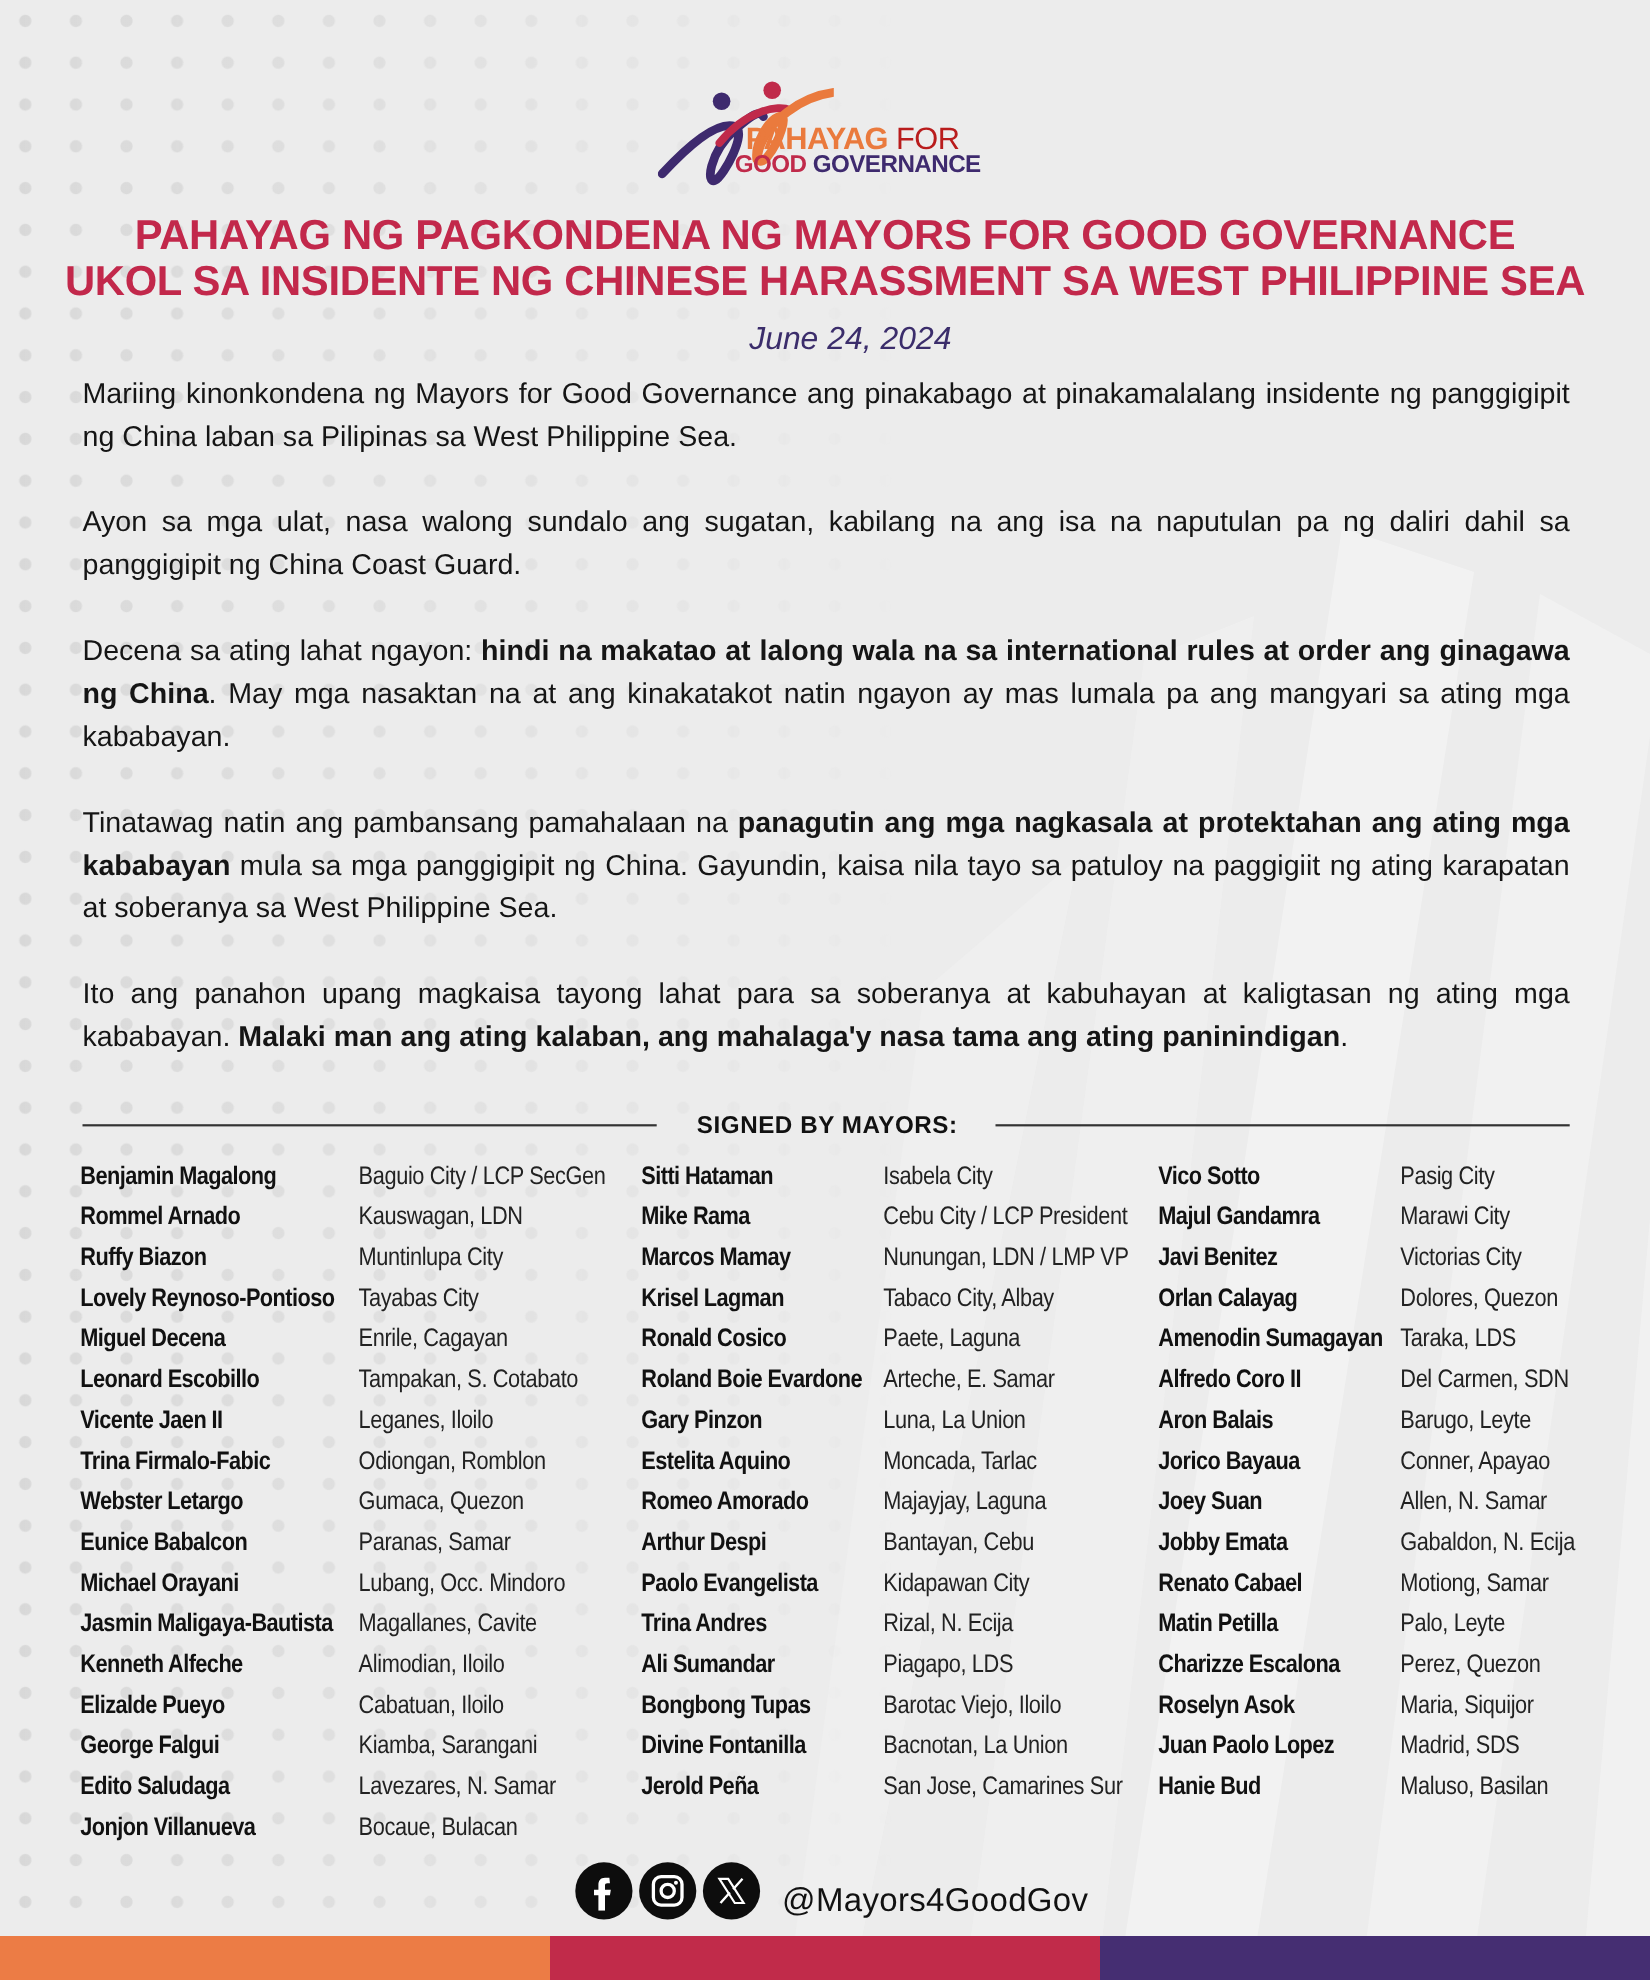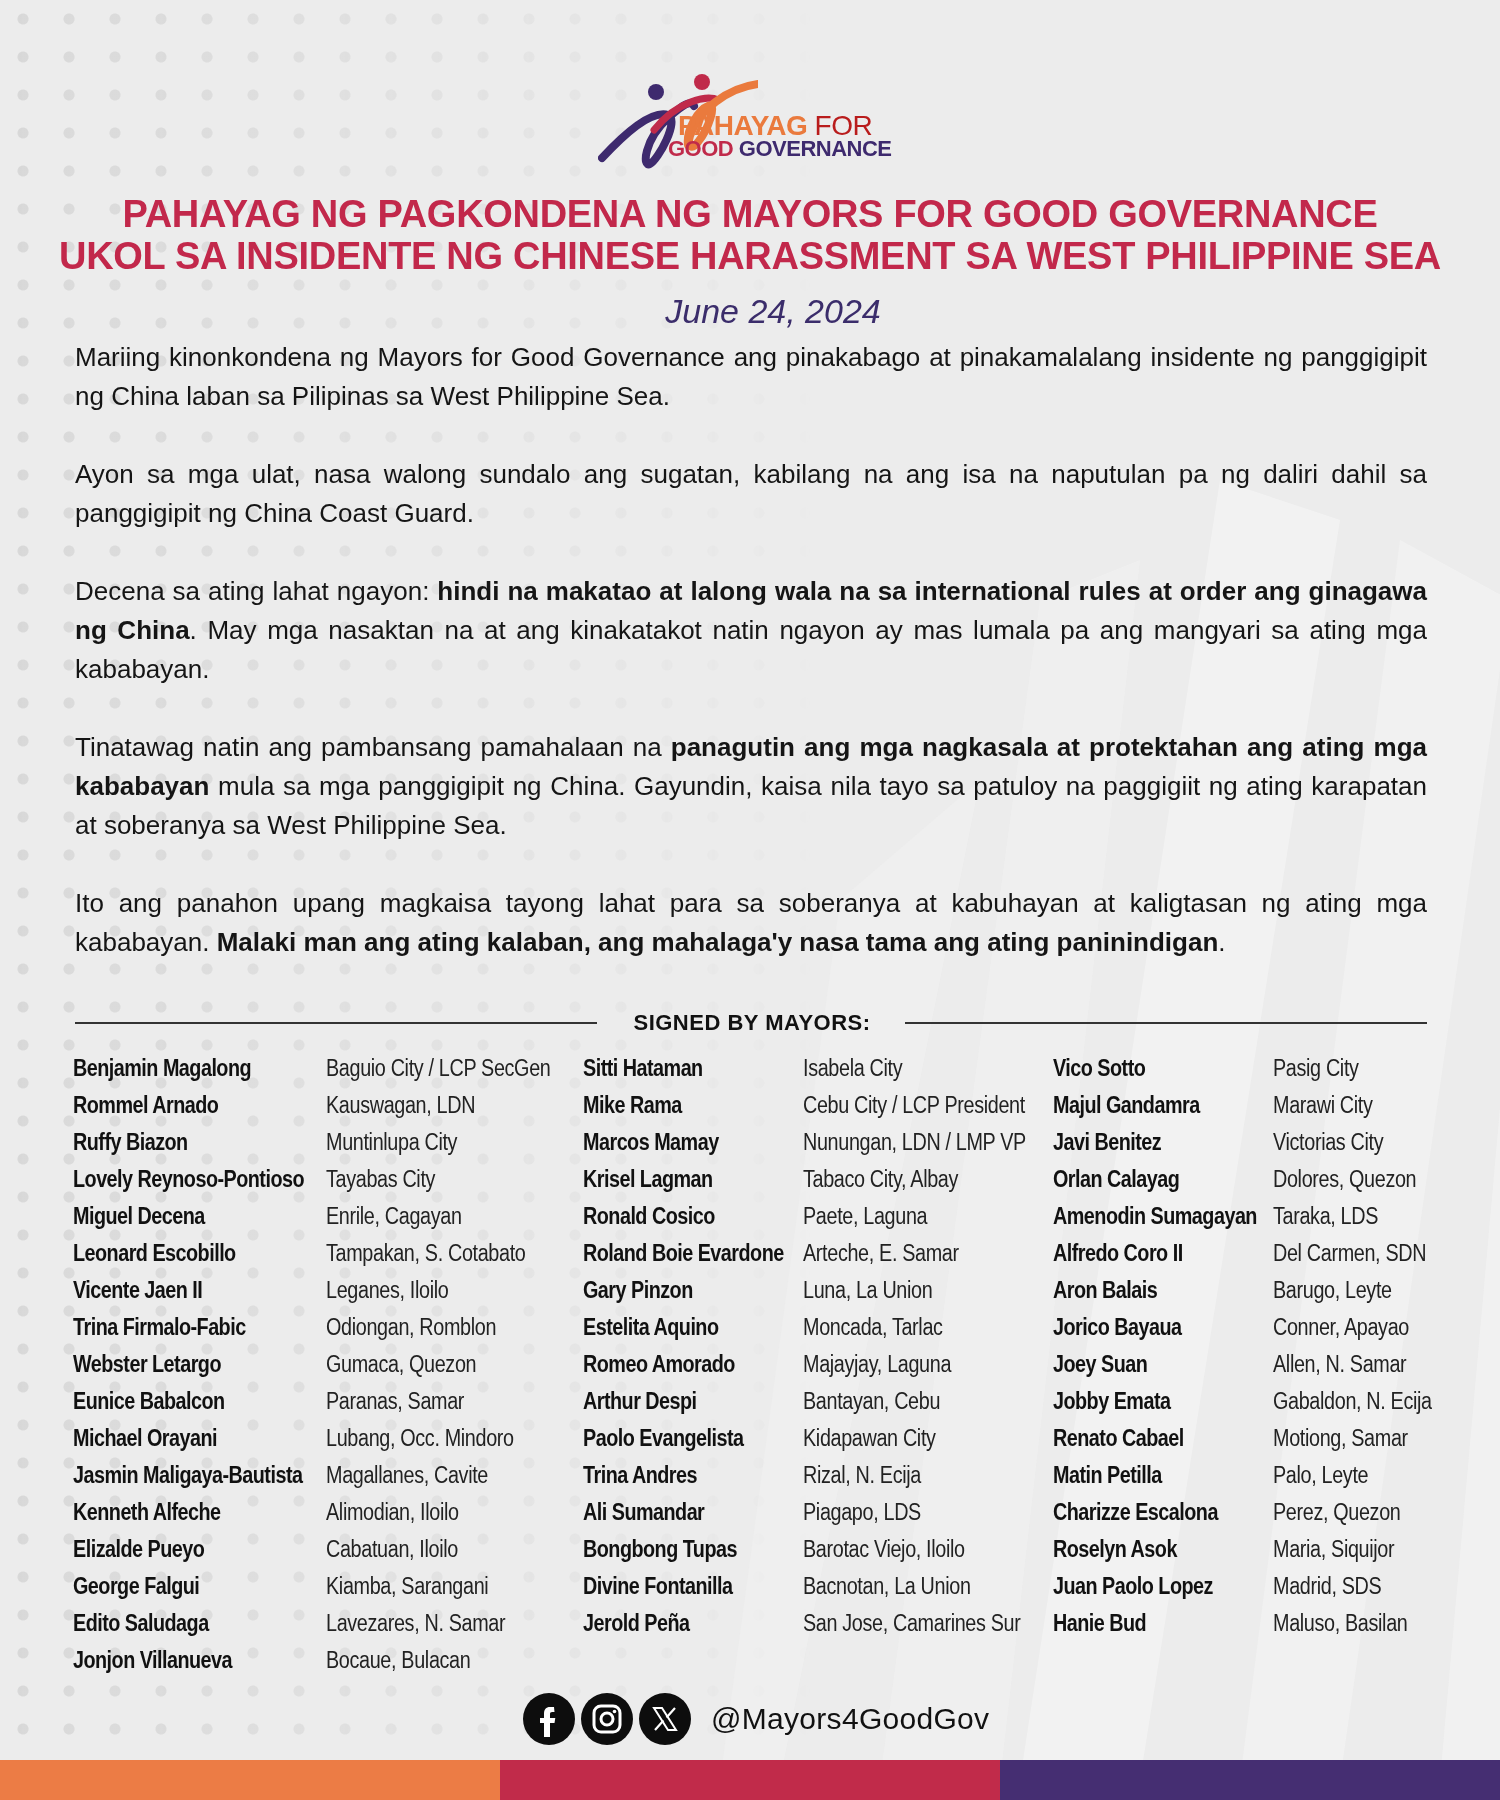--- a/index.html
+++ b/index.html
@@ -43,21 +43,21 @@
   .title {
     position: absolute; left: 0; right: 0; top: 193px;
     text-align: center; color: #c2284b;
     font-weight: 700; font-size: 38px; line-height: 42px;
     font-family: "Liberation Sans", sans-serif;
     letter-spacing: -0.3px;
   }
   .date {
     position: absolute; left: 0; right: 0; top: 292px;
     text-align: center; font-style: italic; color: #3b2d6b;
-    font-size: 34px;
+    font-size: 29px;
     margin-left: 46px;
   }
 
   
   .body-text {
     position: absolute; left: 75px; width: 1352px; top: 338px;
     font-size: 26px; line-height: 39px; text-align: justify;
     color: #151515;
   }
   .body-text p { margin-bottom: 39px; }
@@ -97,21 +97,21 @@
   .col1 .name-cell { width: 253px; }
   .col1 .place-cell { width: 257px; }
   .col2 .name-cell { width: 220px; }
   .col2 .place-cell { width: 250px; }
   .col3 .name-cell { width: 220px; }
   .col3 .place-cell { width: 180px; }
 
   
   .social {
     position: absolute; left: 523px; top: 1693px; height: 52px;
-    display: flex; align-items: center; gap: 6px;
+    display: flex; align-items: flex-end; gap: 6px;
   }
   .social .icon {
     width: 52px; height: 52px; border-radius: 50%; background: #0d0d0d;
     display: flex; align-items: center; justify-content: center;
   }
   .social .handle {
     margin-left: 14px; font-size: 30px; color: #111; letter-spacing: 0.3px;
   }
   .color-bar {
     position: absolute; left: 0; right: 0; bottom: 0; height: 40px;

